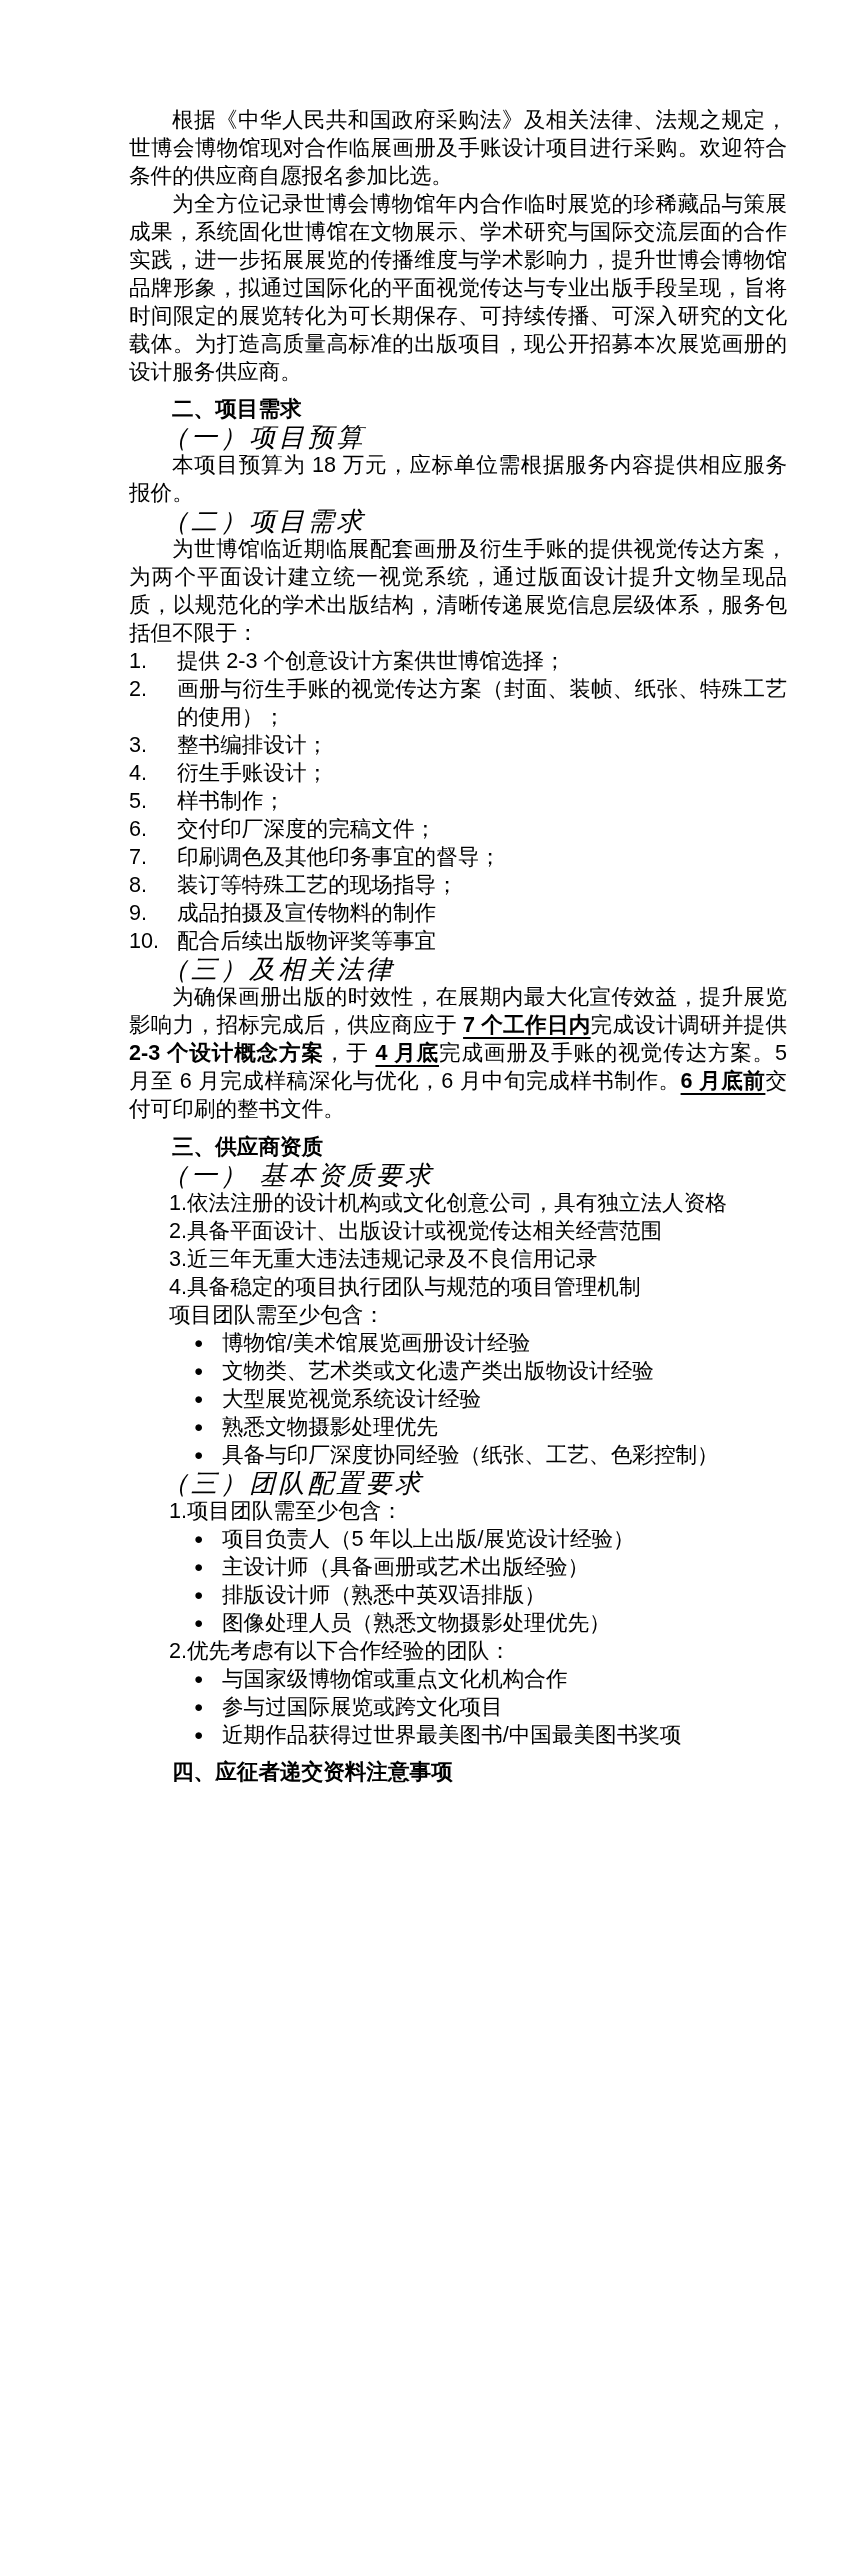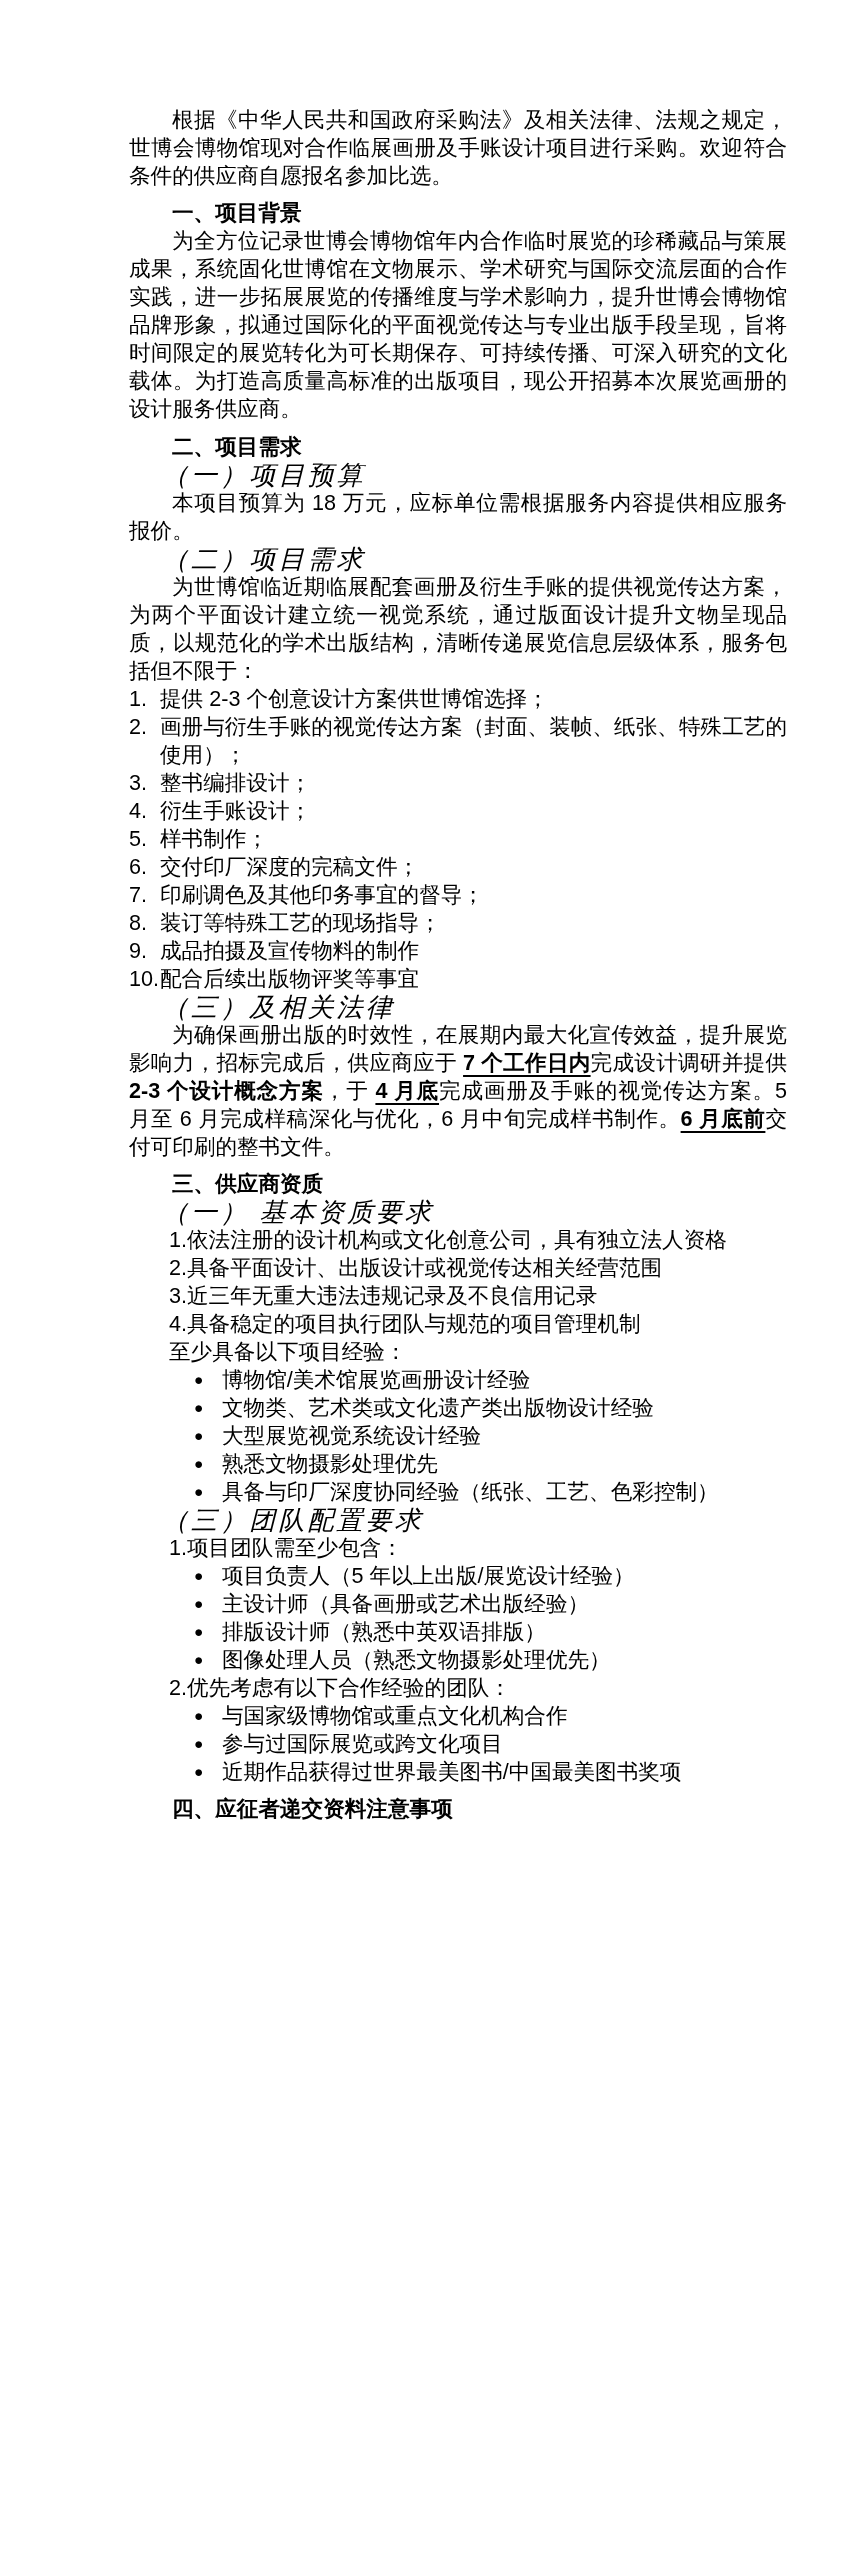--- a/index.html
+++ b/index.html
@@ -33,21 +33,21 @@
   
   .kaiti-title { font-size: 26px; font-weight: normal; font-style: italic; text-indent: 33px; letter-spacing: 3.1px; text-align: left; }
 
   
   .numpara     { text-indent: 40px; }
 
   
   .numlist     { list-style: none; }
   .numlist li  { display: flex; }
   .numlist .num { flex: 0 0 31px; }
-  .numlist .txt { flex: 1 1 auto; text-align: justify; }
+  .numlist .txt { flex: 1 1 auto; text-align: justify; margin-left: 17px; }
 
   
   .bullets     { list-style: none; }
   .bullets li  { display: flex; margin-left: 65px; }
   .bullets .dot { flex: 0 0 28px; font-size: 15.5px; }
   .bullets .btxt { flex: 1 1 auto; text-align: left; }
 
   
   .s4item      { padding-left: 32px; text-indent: 0; }
 
@@ -55,21 +55,20 @@
   .bu { font-weight: bold; text-decoration: underline; text-decoration-thickness: 2.1px; text-underline-offset: 5.2px; }
 </style>
 </head>
 <body>
 
 <div class="page">
   <div class="content">
 
     <p class="para">根据《中华人民共和国政府采购法》及相关法律、法规之规定，世博会博物馆现对合作临展画册及手账设计项目进行采购。欢迎符合条件的供应商自愿报名参加比选。</p>
 
-    <h2 class="sec-title">一、项目背景</h2>
     <p class="para">为全方位记录世博会博物馆年内合作临时展览的珍稀藏品与策展成果，系统固化世博馆在文物展示、学术研究与国际交流层面的合作实践，进一步拓展展览的传播维度与学术影响力，提升世博会博物馆品牌形象，拟通过国际化的平面视觉传达与专业出版手段呈现，旨将时间限定的展览转化为可长期保存、可持续传播、可深入研究的文化载体。为打造高质量高标准的出版项目，现公开招募本次展览画册的设计服务供应商。</p>
 
     <h2 class="sec-title">二、项目需求</h2>
 
     <h3 class="kaiti-title">（一）项目预算</h3>
     <p class="para">本项目预算为 18 万元，应标单位需根据服务内容提供相应服务报价。</p>
 
     <h3 class="kaiti-title">（二）项目需求</h3>
     <p class="para">为世博馆临近期临展配套画册及衍生手账的提供视觉传达方案，为两个平面设计建立统一视觉系统，通过版面设计提升文物呈现品质，以规范化的学术出版结构，清晰传递展览信息层级体系，服务包括但不限于：</p>
 
@@ -120,21 +119,21 @@
     <p class="para"><span>为确保画册出版的时效性，在展期内最大化宣传效益，提升展览影响力，招标完成后，供应商应于 </span><span class="bu">7 个工作日内</span><span>完成设计调研并提供</span><span class="b">2-3 个设计概念方案</span><span>，于 </span><span class="bu">4 月底</span><span>完成画册及手账的视觉传达方案。5 月至 6 月完成样稿深化与优化，6 月中旬完成样书制作。</span><span class="bu">6 月底前</span><span>交付可印刷的整书文件。</span></p>
 
     <h2 class="sec-title">三、供应商资质</h2>
 
     <h3 class="kaiti-title">（一） 基本资质要求</h3>
     <p class="numpara">1.依法注册的设计机构或文化创意公司，具有独立法人资格</p>
     <p class="numpara">2.具备平面设计、出版设计或视觉传达相关经营范围</p>
     <p class="numpara">3.近三年无重大违法违规记录及不良信用记录</p>
     <p class="numpara">4.具备稳定的项目执行团队与规范的项目管理机制</p>
 
-    <p class="numpara">至少具备以下项目经验：</p>
+    <p class="numpara">项目团队需至少包含：</p>
     <ul class="bullets">
       <li>
           <span class="dot">●</span>
           <span class="btxt">博物馆/美术馆展览画册设计经验</span>
         </li>
       <li>
           <span class="dot">●</span>
           <span class="btxt">文物类、艺术类或文化遗产类出版物设计经验</span>
         </li>
       <li>

